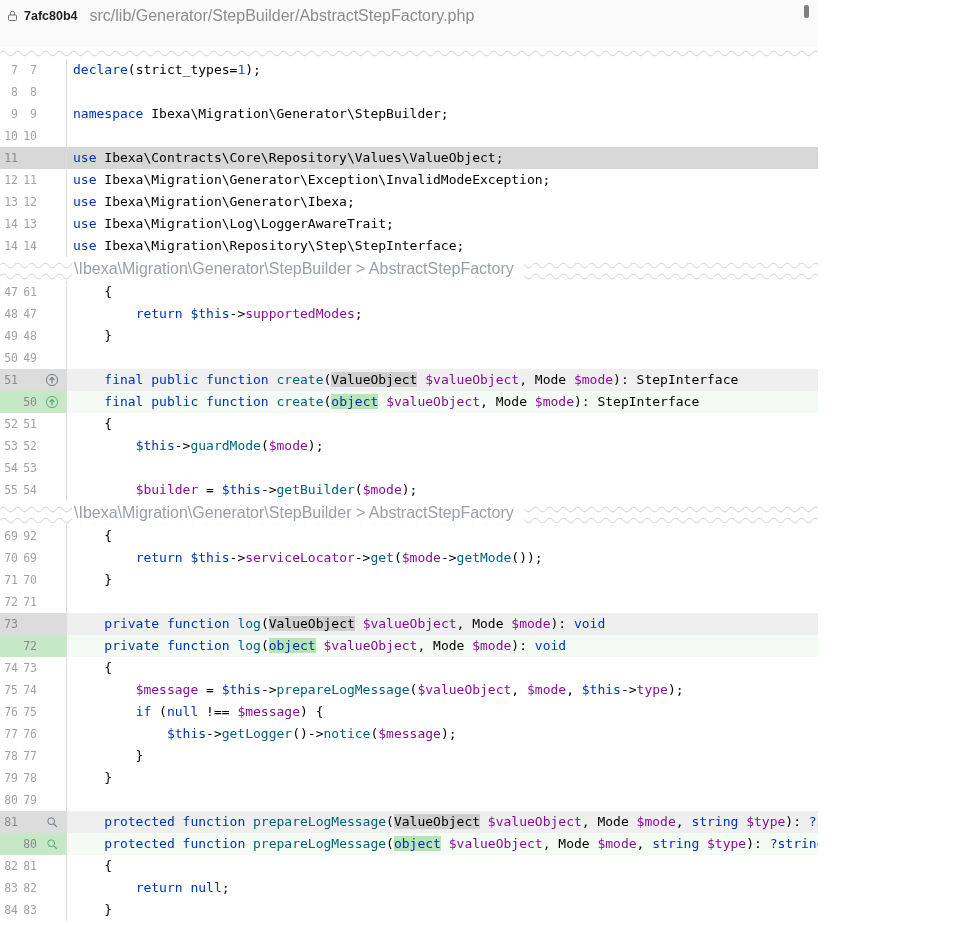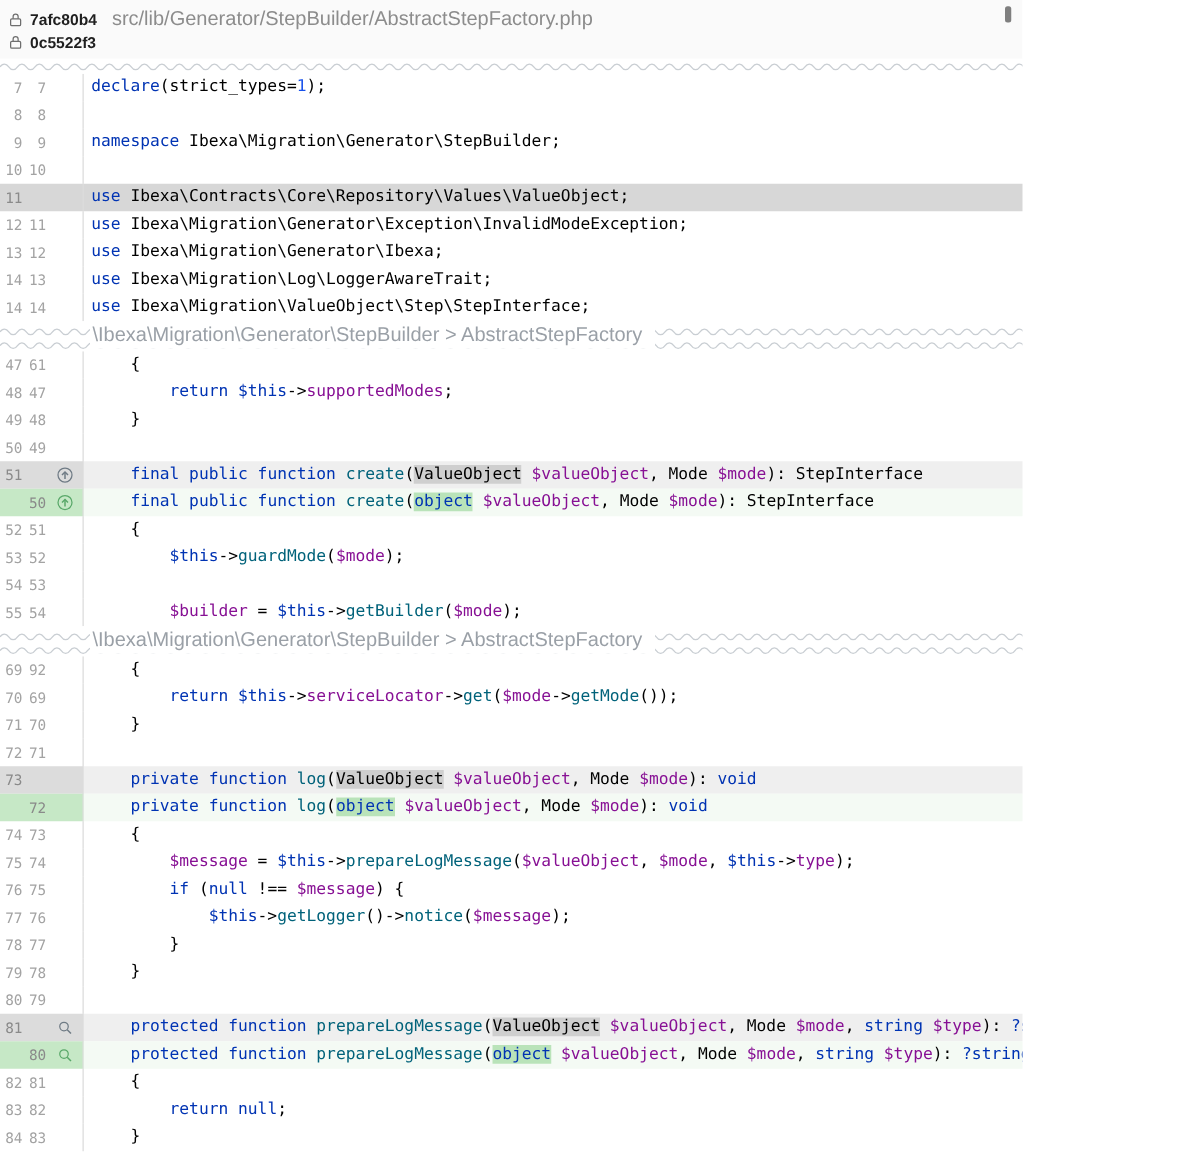--- a/index.html
+++ b/index.html
@@ -54,46 +54,37 @@
     <div class="hrow">
       <span class="lock">
         <svg width="11" height="12" viewBox="0 0 11 12">
             <rect x="1.5" y="5" width="8" height="5.5" rx="1" fill="none" stroke="#6e6e6e"></rect>
             <path d="M3.5 5V3.2a2 2 0 0 1 4 0V5" fill="none" stroke="#6e6e6e"></path>
           </svg>
       </span>
       <span class="hash">7afc80b4</span>
       <span class="path">src/lib/Generator/StepBuilder/AbstractStepFactory.php</span>
     </div>
-    <div class="hrow">
-      <span class="lock">
-        <svg width="11" height="12" viewBox="0 0 11 12">
-            <rect x="1.5" y="5" width="8" height="5.5" rx="1" fill="none" stroke="#6e6e6e"></rect>
-            <path d="M3.5 5V3.2a2 2 0 0 1 4 0V5" fill="none" stroke="#6e6e6e"></path>
-          </svg>
-      </span>
-      <span class="hash">0c5522f3</span>
-    </div>
     <div class="scroll-mark"></div>
   </div>
   <div class="diffbody">
       <div class="sep plain">
         <svg class="wv" width="961" height="7" style="top: 3px;">
           <path d="M0 3.5c2 -3 5 -3 7 0c2 3 5 3 7 0c2 -3 5 -3 7 0c2 3 5 3 7 0c2 -3 5 -3 7 0c2 3 5 3 7 0c2 -3 5 -3 7 0c2 3 5 3 7 0c2 -3 5 -3 7 0c2 3 5 3 7 0c2 -3 5 -3 7 0c2 3 5 3 7 0c2 -3 5 -3 7 0c2 3 5 3 7 0c2 -3 5 -3 7 0c2 3 5 3 7 0c2 -3 5 -3 7 0c2 3 5 3 7 0c2 -3 5 -3 7 0c2 3 5 3 7 0c2 -3 5 -3 7 0c2 3 5 3 7 0c2 -3 5 -3 7 0c2 3 5 3 7 0c2 -3 5 -3 7 0c2 3 5 3 7 0c2 -3 5 -3 7 0c2 3 5 3 7 0c2 -3 5 -3 7 0c2 3 5 3 7 0c2 -3 5 -3 7 0c2 3 5 3 7 0c2 -3 5 -3 7 0c2 3 5 3 7 0c2 -3 5 -3 7 0c2 3 5 3 7 0c2 -3 5 -3 7 0c2 3 5 3 7 0c2 -3 5 -3 7 0c2 3 5 3 7 0c2 -3 5 -3 7 0c2 3 5 3 7 0c2 -3 5 -3 7 0c2 3 5 3 7 0c2 -3 5 -3 7 0c2 3 5 3 7 0c2 -3 5 -3 7 0c2 3 5 3 7 0c2 -3 5 -3 7 0c2 3 5 3 7 0c2 -3 5 -3 7 0c2 3 5 3 7 0c2 -3 5 -3 7 0c2 3 5 3 7 0c2 -3 5 -3 7 0c2 3 5 3 7 0c2 -3 5 -3 7 0c2 3 5 3 7 0c2 -3 5 -3 7 0c2 3 5 3 7 0c2 -3 5 -3 7 0c2 3 5 3 7 0c2 -3 5 -3 7 0c2 3 5 3 7 0c2 -3 5 -3 7 0c2 3 5 3 7 0c2 -3 5 -3 7 0c2 3 5 3 7 0c2 -3 5 -3 7 0c2 3 5 3 7 0c2 -3 5 -3 7 0c2 3 5 3 7 0c2 -3 5 -3 7 0c2 3 5 3 7 0c2 -3 5 -3 7 0c2 3 5 3 7 0c2 -3 5 -3 7 0c2 3 5 3 7 0c2 -3 5 -3 7 0c2 3 5 3 7 0c2 -3 5 -3 7 0c2 3 5 3 7 0c2 -3 5 -3 7 0c2 3 5 3 7 0c2 -3 5 -3 7 0c2 3 5 3 7 0c2 -3 5 -3 7 0c2 3 5 3 7 0c2 -3 5 -3 7 0c2 3 5 3 7 0c2 -3 5 -3 7 0c2 3 5 3 7 0c2 -3 5 -3 7 0c2 3 5 3 7 0c2 -3 5 -3 7 0c2 3 5 3 7 0c2 -3 5 -3 7 0c2 3 5 3 7 0c2 -3 5 -3 7 0c2 3 5 3 7 0c2 -3 5 -3 7 0c2 3 5 3 7 0c2 -3 5 -3 7 0c2 3 5 3 7 0c2 -3 5 -3 7 0c2 3 5 3 7 0c2 -3 5 -3 7 0c2 3 5 3 7 0c2 -3 5 -3 7 0c2 3 5 3 7 0c2 -3 5 -3 7 0c2 3 5 3 7 0c2 -3 5 -3 7 0c2 3 5 3 7 0c2 -3 5 -3 7 0c2 3 5 3 7 0c2 -3 5 -3 7 0c2 3 5 3 7 0c2 -3 5 -3 7 0c2 3 5 3 7 0c2 -3 5 -3 7 0c2 3 5 3 7 0c2 -3 5 -3 7 0c2 3 5 3 7 0c2 -3 5 -3 7 0c2 3 5 3 7 0c2 -3 5 -3 7 0c2 3 5 3 7 0c2 -3 5 -3 7 0c2 3 5 3 7 0c2 -3 5 -3 7 0c2 3 5 3 7 0c2 -3 5 -3 7 0c2 3 5 3 7 0c2 -3 5 -3 7 0c2 3 5 3 7 0c2 -3 5 -3 7 0c2 3 5 3 7 0" fill="none" style="stroke: var(--wave);"></path>
         </svg>
       </div>
       <div class="row r-ctx"><div class="gutter"><span class="n">7</span><span class="n">7</span><span class="ico"></span></div><div class="code"><span class="kw">declare</span><span class="pl">(</span><span class="pl">strict_types</span><span class="pl">=</span><span class="num">1</span><span class="pl">);</span></div></div>
       <div class="row r-ctx"><div class="gutter"><span class="n">8</span><span class="n">8</span><span class="ico"></span></div><div class="code"></div></div>
       <div class="row r-ctx"><div class="gutter"><span class="n">9</span><span class="n">9</span><span class="ico"></span></div><div class="code"><span class="kw">namespace</span><span class="pl"> Ibexa\Migration\Generator\StepBuilder;</span></div></div>
       <div class="row r-ctx"><div class="gutter"><span class="n">10</span><span class="n">10</span><span class="ico"></span></div><div class="code"></div></div>
       <div class="row r-del"><div class="gutter"><span class="n">11</span><span class="n"></span><span class="ico"></span></div><div class="code"><span class="kw">use</span><span class="pl"> Ibexa\Contracts\Core\Repository\Values\ValueObject;</span></div></div>
       <div class="row r-ctx"><div class="gutter"><span class="n">12</span><span class="n">11</span><span class="ico"></span></div><div class="code"><span class="kw">use</span><span class="pl"> Ibexa\Migration\Generator\Exception\InvalidModeException;</span></div></div>
       <div class="row r-ctx"><div class="gutter"><span class="n">13</span><span class="n">12</span><span class="ico"></span></div><div class="code"><span class="kw">use</span><span class="pl"> Ibexa\Migration\Generator\Ibexa;</span></div></div>
       <div class="row r-ctx"><div class="gutter"><span class="n">14</span><span class="n">13</span><span class="ico"></span></div><div class="code"><span class="kw">use</span><span class="pl"> Ibexa\Migration\Log\LoggerAwareTrait;</span></div></div>
-      <div class="row r-ctx"><div class="gutter"><span class="n">14</span><span class="n">14</span><span class="ico"></span></div><div class="code"><span class="kw">use</span><span class="pl"> Ibexa\Migration\ValueObject\Step\StepInterface;</span></div></div>
+      <div class="row r-ctx"><div class="gutter"><span class="n">14</span><span class="n">14</span><span class="ico"></span></div><div class="code"><span class="kw">use</span><span class="pl"> Ibexa\Migration\Repository\Step\StepInterface;</span></div></div>
       <div class="sep">
         <svg class="wv" width="961" height="7" style="top: 5px;">
           <path d="M0 3.5c2 -3 5 -3 7 0c2 3 5 3 7 0c2 -3 5 -3 7 0c2 3 5 3 7 0c2 -3 5 -3 7 0c2 3 5 3 7 0c2 -3 5 -3 7 0c2 3 5 3 7 0c2 -3 5 -3 7 0c2 3 5 3 7 0c2 -3 5 -3 7 0c2 3 5 3 7 0c2 -3 5 -3 7 0c2 3 5 3 7 0c2 -3 5 -3 7 0c2 3 5 3 7 0c2 -3 5 -3 7 0c2 3 5 3 7 0c2 -3 5 -3 7 0c2 3 5 3 7 0c2 -3 5 -3 7 0c2 3 5 3 7 0c2 -3 5 -3 7 0c2 3 5 3 7 0c2 -3 5 -3 7 0c2 3 5 3 7 0c2 -3 5 -3 7 0c2 3 5 3 7 0c2 -3 5 -3 7 0c2 3 5 3 7 0c2 -3 5 -3 7 0c2 3 5 3 7 0c2 -3 5 -3 7 0c2 3 5 3 7 0c2 -3 5 -3 7 0c2 3 5 3 7 0c2 -3 5 -3 7 0c2 3 5 3 7 0c2 -3 5 -3 7 0c2 3 5 3 7 0c2 -3 5 -3 7 0c2 3 5 3 7 0c2 -3 5 -3 7 0c2 3 5 3 7 0c2 -3 5 -3 7 0c2 3 5 3 7 0c2 -3 5 -3 7 0c2 3 5 3 7 0c2 -3 5 -3 7 0c2 3 5 3 7 0c2 -3 5 -3 7 0c2 3 5 3 7 0c2 -3 5 -3 7 0c2 3 5 3 7 0c2 -3 5 -3 7 0c2 3 5 3 7 0c2 -3 5 -3 7 0c2 3 5 3 7 0c2 -3 5 -3 7 0c2 3 5 3 7 0c2 -3 5 -3 7 0c2 3 5 3 7 0c2 -3 5 -3 7 0c2 3 5 3 7 0c2 -3 5 -3 7 0c2 3 5 3 7 0c2 -3 5 -3 7 0c2 3 5 3 7 0c2 -3 5 -3 7 0c2 3 5 3 7 0c2 -3 5 -3 7 0c2 3 5 3 7 0c2 -3 5 -3 7 0c2 3 5 3 7 0c2 -3 5 -3 7 0c2 3 5 3 7 0c2 -3 5 -3 7 0c2 3 5 3 7 0c2 -3 5 -3 7 0c2 3 5 3 7 0c2 -3 5 -3 7 0c2 3 5 3 7 0c2 -3 5 -3 7 0c2 3 5 3 7 0c2 -3 5 -3 7 0c2 3 5 3 7 0c2 -3 5 -3 7 0c2 3 5 3 7 0c2 -3 5 -3 7 0c2 3 5 3 7 0c2 -3 5 -3 7 0c2 3 5 3 7 0c2 -3 5 -3 7 0c2 3 5 3 7 0c2 -3 5 -3 7 0c2 3 5 3 7 0c2 -3 5 -3 7 0c2 3 5 3 7 0c2 -3 5 -3 7 0c2 3 5 3 7 0c2 -3 5 -3 7 0c2 3 5 3 7 0c2 -3 5 -3 7 0c2 3 5 3 7 0c2 -3 5 -3 7 0c2 3 5 3 7 0c2 -3 5 -3 7 0c2 3 5 3 7 0c2 -3 5 -3 7 0c2 3 5 3 7 0c2 -3 5 -3 7 0c2 3 5 3 7 0c2 -3 5 -3 7 0c2 3 5 3 7 0c2 -3 5 -3 7 0c2 3 5 3 7 0c2 -3 5 -3 7 0c2 3 5 3 7 0c2 -3 5 -3 7 0c2 3 5 3 7 0c2 -3 5 -3 7 0c2 3 5 3 7 0c2 -3 5 -3 7 0c2 3 5 3 7 0c2 -3 5 -3 7 0c2 3 5 3 7 0c2 -3 5 -3 7 0c2 3 5 3 7 0c2 -3 5 -3 7 0c2 3 5 3 7 0c2 -3 5 -3 7 0c2 3 5 3 7 0c2 -3 5 -3 7 0c2 3 5 3 7 0c2 -3 5 -3 7 0c2 3 5 3 7 0c2 -3 5 -3 7 0c2 3 5 3 7 0" fill="none" style="stroke: var(--wave);"></path>
         </svg>
         <svg class="wv" width="961" height="7" style="top: 16px;">
           <path d="M0 3.5c2 -3 5 -3 7 0c2 3 5 3 7 0c2 -3 5 -3 7 0c2 3 5 3 7 0c2 -3 5 -3 7 0c2 3 5 3 7 0c2 -3 5 -3 7 0c2 3 5 3 7 0c2 -3 5 -3 7 0c2 3 5 3 7 0c2 -3 5 -3 7 0c2 3 5 3 7 0c2 -3 5 -3 7 0c2 3 5 3 7 0c2 -3 5 -3 7 0c2 3 5 3 7 0c2 -3 5 -3 7 0c2 3 5 3 7 0c2 -3 5 -3 7 0c2 3 5 3 7 0c2 -3 5 -3 7 0c2 3 5 3 7 0c2 -3 5 -3 7 0c2 3 5 3 7 0c2 -3 5 -3 7 0c2 3 5 3 7 0c2 -3 5 -3 7 0c2 3 5 3 7 0c2 -3 5 -3 7 0c2 3 5 3 7 0c2 -3 5 -3 7 0c2 3 5 3 7 0c2 -3 5 -3 7 0c2 3 5 3 7 0c2 -3 5 -3 7 0c2 3 5 3 7 0c2 -3 5 -3 7 0c2 3 5 3 7 0c2 -3 5 -3 7 0c2 3 5 3 7 0c2 -3 5 -3 7 0c2 3 5 3 7 0c2 -3 5 -3 7 0c2 3 5 3 7 0c2 -3 5 -3 7 0c2 3 5 3 7 0c2 -3 5 -3 7 0c2 3 5 3 7 0c2 -3 5 -3 7 0c2 3 5 3 7 0c2 -3 5 -3 7 0c2 3 5 3 7 0c2 -3 5 -3 7 0c2 3 5 3 7 0c2 -3 5 -3 7 0c2 3 5 3 7 0c2 -3 5 -3 7 0c2 3 5 3 7 0c2 -3 5 -3 7 0c2 3 5 3 7 0c2 -3 5 -3 7 0c2 3 5 3 7 0c2 -3 5 -3 7 0c2 3 5 3 7 0c2 -3 5 -3 7 0c2 3 5 3 7 0c2 -3 5 -3 7 0c2 3 5 3 7 0c2 -3 5 -3 7 0c2 3 5 3 7 0c2 -3 5 -3 7 0c2 3 5 3 7 0c2 -3 5 -3 7 0c2 3 5 3 7 0c2 -3 5 -3 7 0c2 3 5 3 7 0c2 -3 5 -3 7 0c2 3 5 3 7 0c2 -3 5 -3 7 0c2 3 5 3 7 0c2 -3 5 -3 7 0c2 3 5 3 7 0c2 -3 5 -3 7 0c2 3 5 3 7 0c2 -3 5 -3 7 0c2 3 5 3 7 0c2 -3 5 -3 7 0c2 3 5 3 7 0c2 -3 5 -3 7 0c2 3 5 3 7 0c2 -3 5 -3 7 0c2 3 5 3 7 0c2 -3 5 -3 7 0c2 3 5 3 7 0c2 -3 5 -3 7 0c2 3 5 3 7 0c2 -3 5 -3 7 0c2 3 5 3 7 0c2 -3 5 -3 7 0c2 3 5 3 7 0c2 -3 5 -3 7 0c2 3 5 3 7 0c2 -3 5 -3 7 0c2 3 5 3 7 0c2 -3 5 -3 7 0c2 3 5 3 7 0c2 -3 5 -3 7 0c2 3 5 3 7 0c2 -3 5 -3 7 0c2 3 5 3 7 0c2 -3 5 -3 7 0c2 3 5 3 7 0c2 -3 5 -3 7 0c2 3 5 3 7 0c2 -3 5 -3 7 0c2 3 5 3 7 0c2 -3 5 -3 7 0c2 3 5 3 7 0c2 -3 5 -3 7 0c2 3 5 3 7 0c2 -3 5 -3 7 0c2 3 5 3 7 0c2 -3 5 -3 7 0c2 3 5 3 7 0c2 -3 5 -3 7 0c2 3 5 3 7 0c2 -3 5 -3 7 0c2 3 5 3 7 0c2 -3 5 -3 7 0c2 3 5 3 7 0c2 -3 5 -3 7 0c2 3 5 3 7 0c2 -3 5 -3 7 0c2 3 5 3 7 0c2 -3 5 -3 7 0c2 3 5 3 7 0c2 -3 5 -3 7 0c2 3 5 3 7 0" fill="none" style="stroke: var(--wave);"></path>
         </svg>
         <span class="sep-label">\Ibexa\Migration\Generator\StepBuilder &gt; AbstractStepFactory</span>
       </div>
       <div class="row r-ctx"><div class="gutter"><span class="n">47</span><span class="n">61</span><span class="ico"></span></div><div class="code"><span class="pl">    {</span></div></div>

